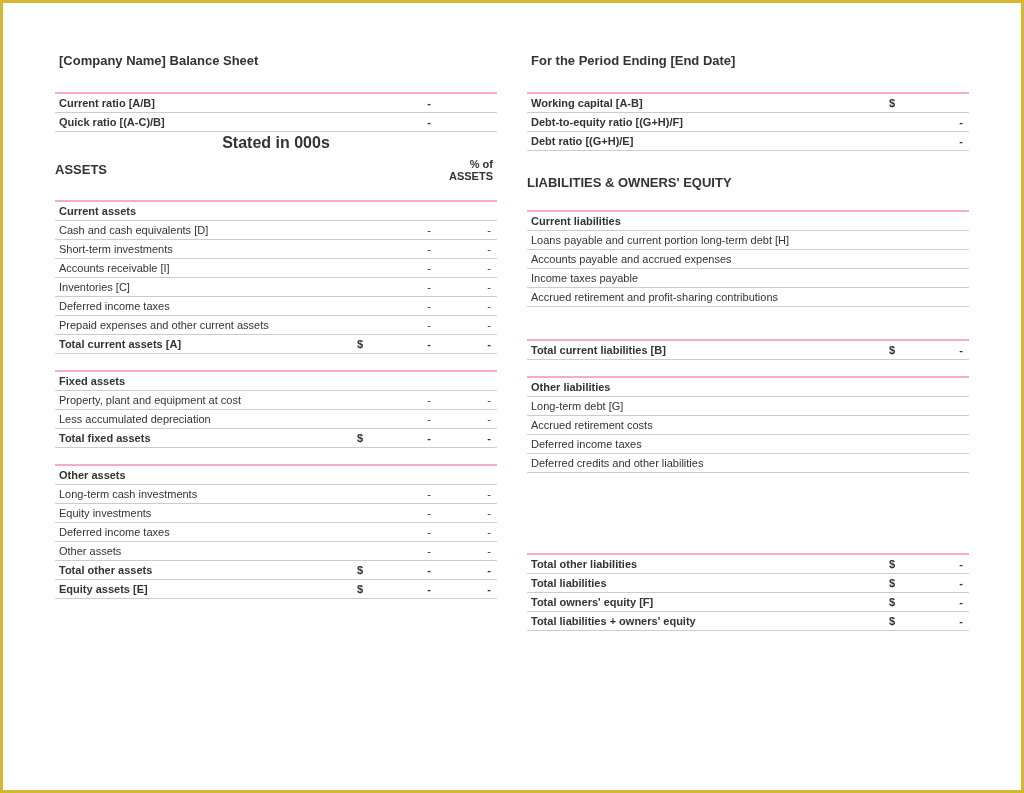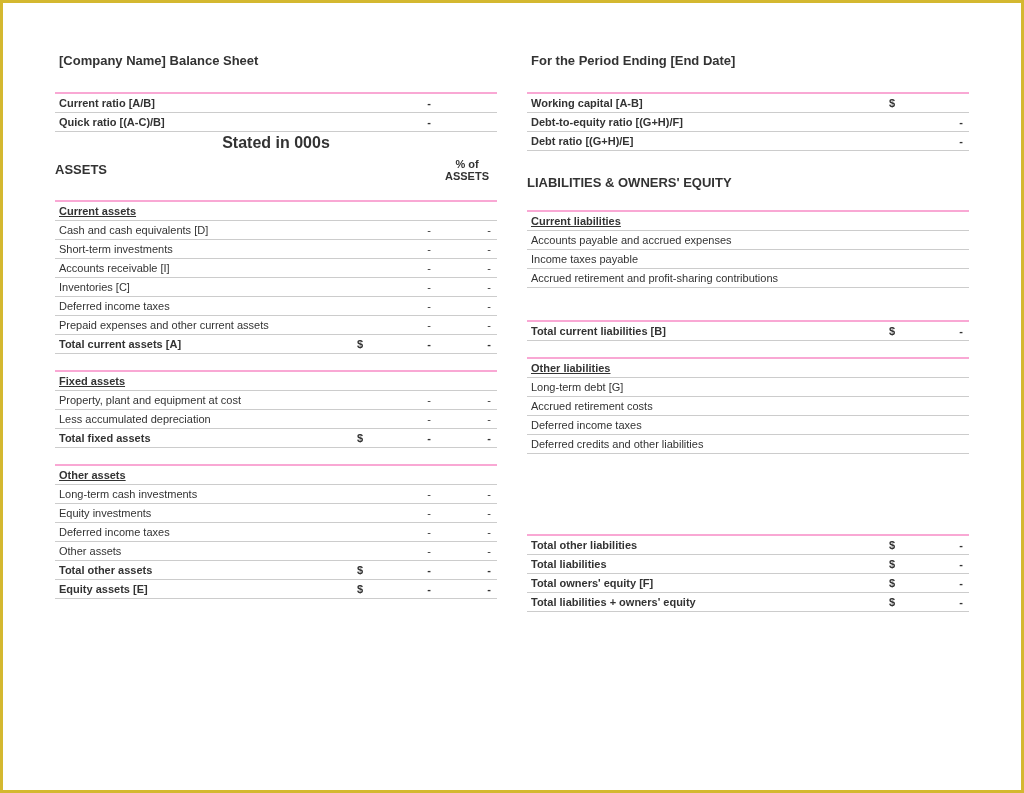--- a/index.html
+++ b/index.html
@@ -69,40 +69,39 @@
       width: 50px;
       text-align: right;
       padding-right: 6px;
     }
     .spacer-row td {
       border: none;
       height: 12px;
     }
     .sub-header {
       font-weight: bold;
-      text-decoration: underline;
     }
     .header-title-cell {
       font-size: 13px;
       font-weight: bold;
       border: none;
       padding-bottom: 8px;
     }
     .no-border td {
       border: none;
     }
     .assets-header-row td {
       border: none;
       padding-top: 4px;
       font-weight: bold;
     }
     .percent-header {
       font-size: 11px;
       font-weight: bold;
-      text-align: center;
+      text-align: right;
     }
   </style>
 </head>
 <body>
 
 <div class="outer-border">
   <div class="content">
 
     <div class="column">
       <table>
@@ -296,20 +295,25 @@
         </tr>
 
         <tr class="spacer-row">
               <td colspan="3"></td>
             </tr>
 
         <tr class="bold-row row-top-border">
           <td colspan="3" class="label-cell sub-header">Current liabilities</td>
         </tr>
         <tr>
+              <td class="label-cell">Loans payable and current portion long-term debt  [H]</td>
+              <td class="currency-cell"></td>
+              <td class="value-cell"></td>
+            </tr>
+        <tr>
               <td class="label-cell">Accounts payable and accrued expenses</td>
               <td class="currency-cell"></td>
               <td class="value-cell"></td>
             </tr>
         <tr>
               <td class="label-cell">Income taxes payable</td>
               <td class="currency-cell"></td>
               <td class="value-cell"></td>
             </tr>
         <tr>

